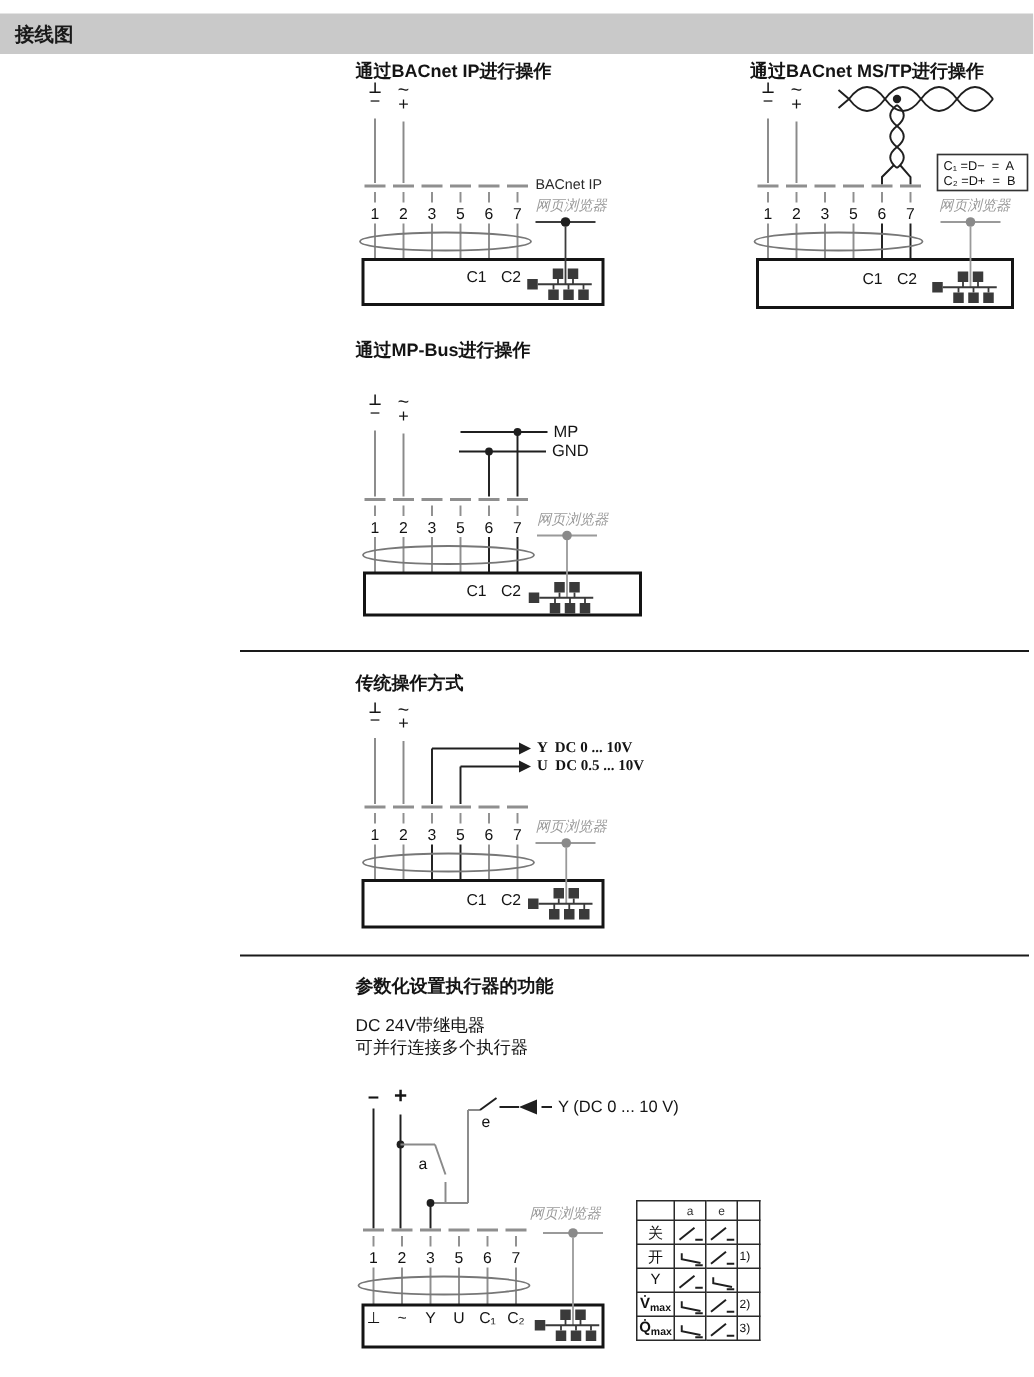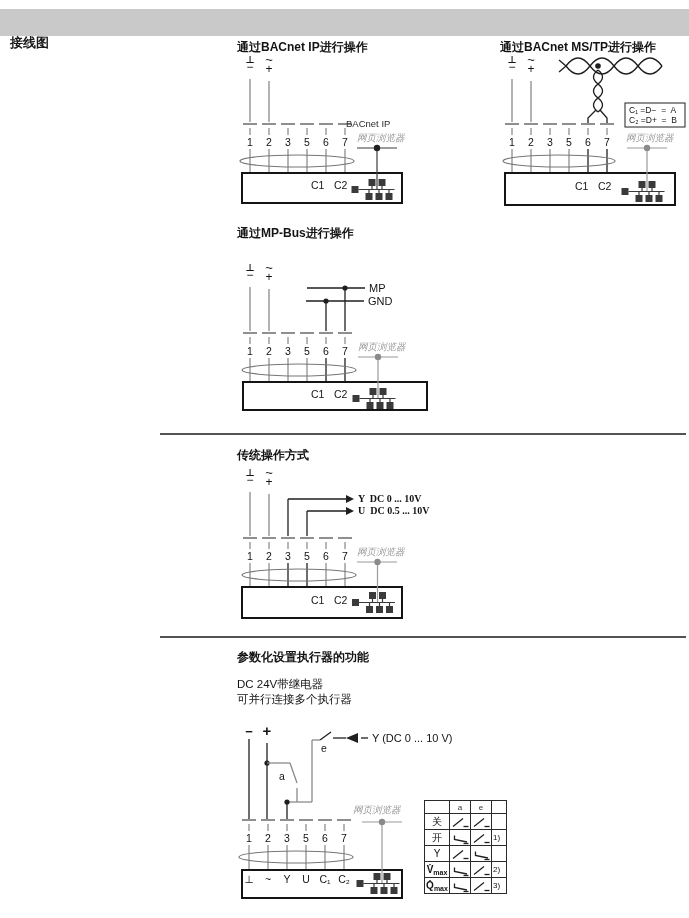--- a/index.html
+++ b/index.html
@@ -1,21 +1,21 @@
 <!DOCTYPE html>
 <html><head>
 <meta charset="utf-8">
 <style>
   html,body{margin:0;padding:0;background:#fff;}
   .page{position:relative;width:689px;height:918px;background:#fff;overflow:hidden;
         font-family:"Liberation Sans","DejaVu Sans",sans-serif;color:#141414;}
   .abs{position:absolute;line-height:1.2;white-space:pre;}
   .cx{transform:translateX(-50%);}
   .headerbar{position:absolute;left:0;top:9px;width:689px;height:27px;background:#c9c9c9;}
-  .headertxt{position:absolute;left:10px;top:14px;font-size:13px;font-weight:bold;color:#1a1a1a;margin-top:20px;}
+  .headertxt{position:absolute;left:10px;top:14px;font-size:13px;font-weight:bold;color:#1a1a1a;}
   .t12b{font-size:12px;font-weight:bold;}
   .t10{font-size:11px;}
   .t10b{font-size:10px;font-weight:bold;font-family:Liberation Serif, serif;}
   .t105{font-size:10.5px;}
   .t95{font-size:9.5px;}
   .t85{font-size:8.5px;}
   .gray{color:#9a9a9a;font-style:italic;}
   .dk{color:#2a2a2a;}
   svg.linework{position:absolute;left:0;top:0;}
   .ln-b{stroke:#1f1f1f;stroke-width:1.3;fill:none;}
@@ -310,21 +310,21 @@
   </svg>
 
 
   <span class="abs t12b" style="left:237px;top:40px;">通过BACnet IP进行操作</span>
   <span class="abs cx" style="left:250px;top:54px;font-size:10px;font-weight:bold;">⊥</span>
   <span class="abs cx" style="left:250px;top:60px;font-size:12px;">−</span>
   <span class="abs cx" style="left:269px;top:52px;font-size:13px;">~</span>
   <span class="abs cx" style="left:269px;top:62px;font-size:12px;">+</span>
   <span class="abs t105" style="left:311px;top:179px;">C1</span>
   <span class="abs t105" style="left:334px;top:179px;">C2</span>
-  <span class="abs t95 dk" style="left:346px;top:118px;">BACnet IP</span>
+  <span class="abs t95 dk" style="left:357px;top:118px;">BACnet IP</span>
   <span class="abs t95 gray" style="left:357px;top:132px;">网页浏览器</span>
 
   <span class="abs t12b" style="left:500px;top:40px;">通过BACnet MS/TP进行操作</span>
   <span class="abs cx" style="left:512px;top:54px;font-size:10px;font-weight:bold;">⊥</span>
   <span class="abs cx" style="left:512px;top:60px;font-size:12px;">−</span>
   <span class="abs cx" style="left:531px;top:52px;font-size:13px;">~</span>
   <span class="abs cx" style="left:531px;top:62px;font-size:12px;">+</span>
   <span class="abs t85" style="left:629px;top:105px;text-align:right;">C₁ =D−  =  A</span>
   <span class="abs t85" style="left:629px;top:115px;">C₂ =D+  =  B</span>
   <span class="abs t105" style="left:575px;top:180px;">C1</span>

